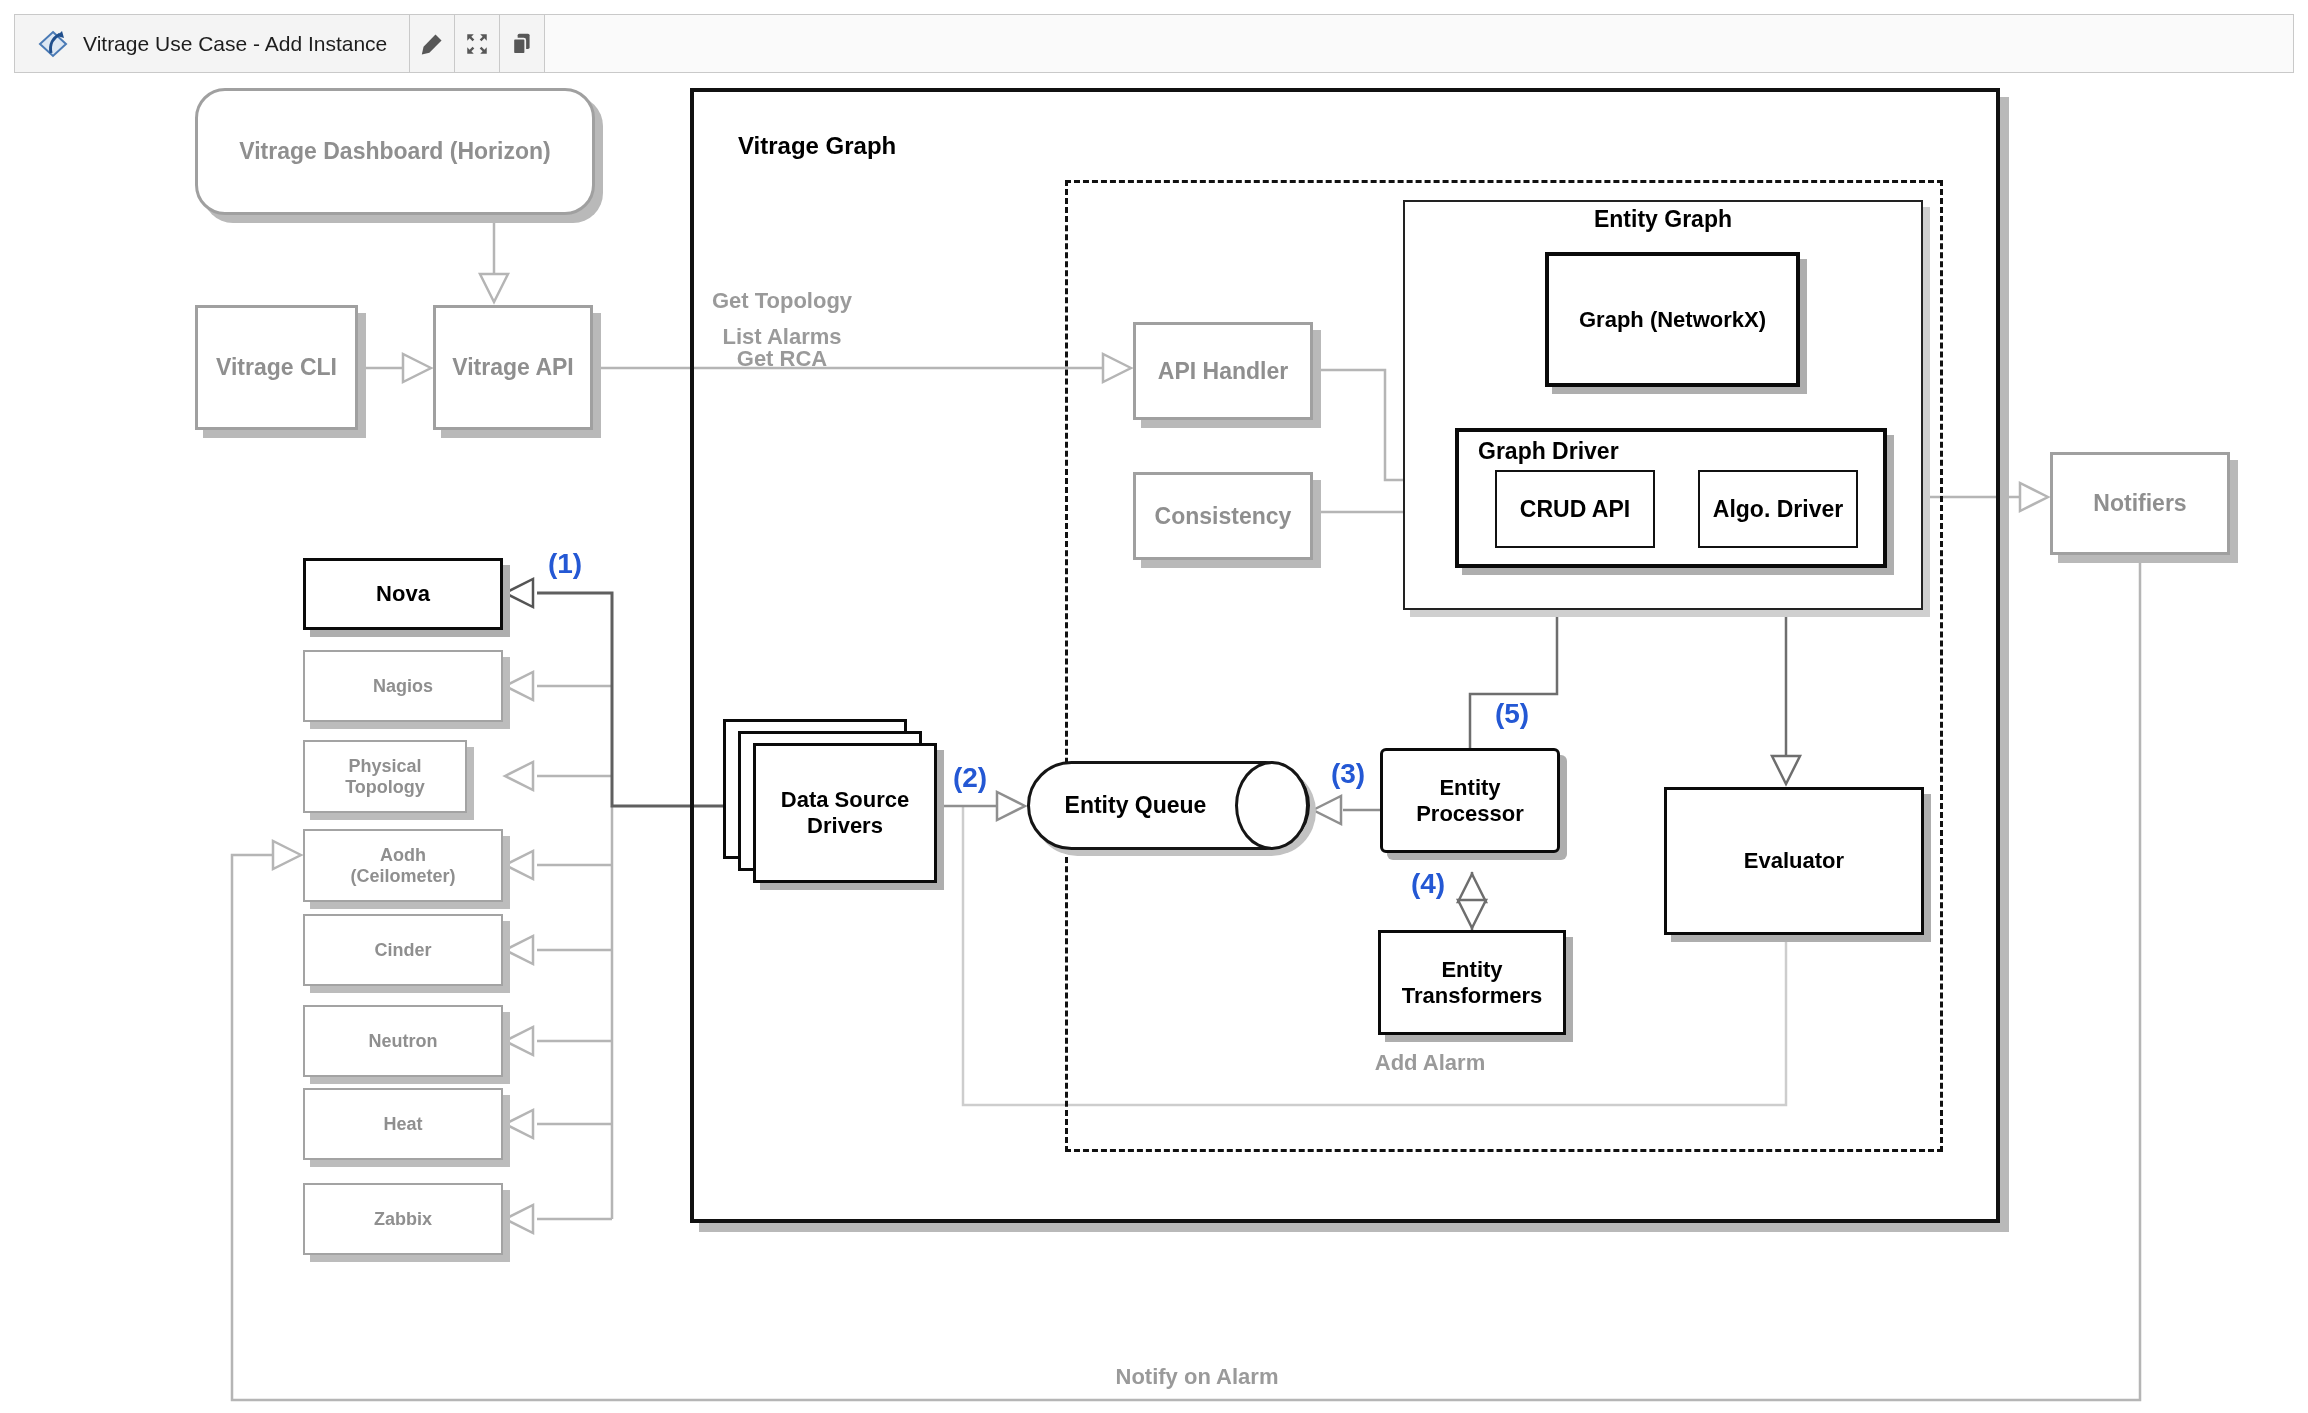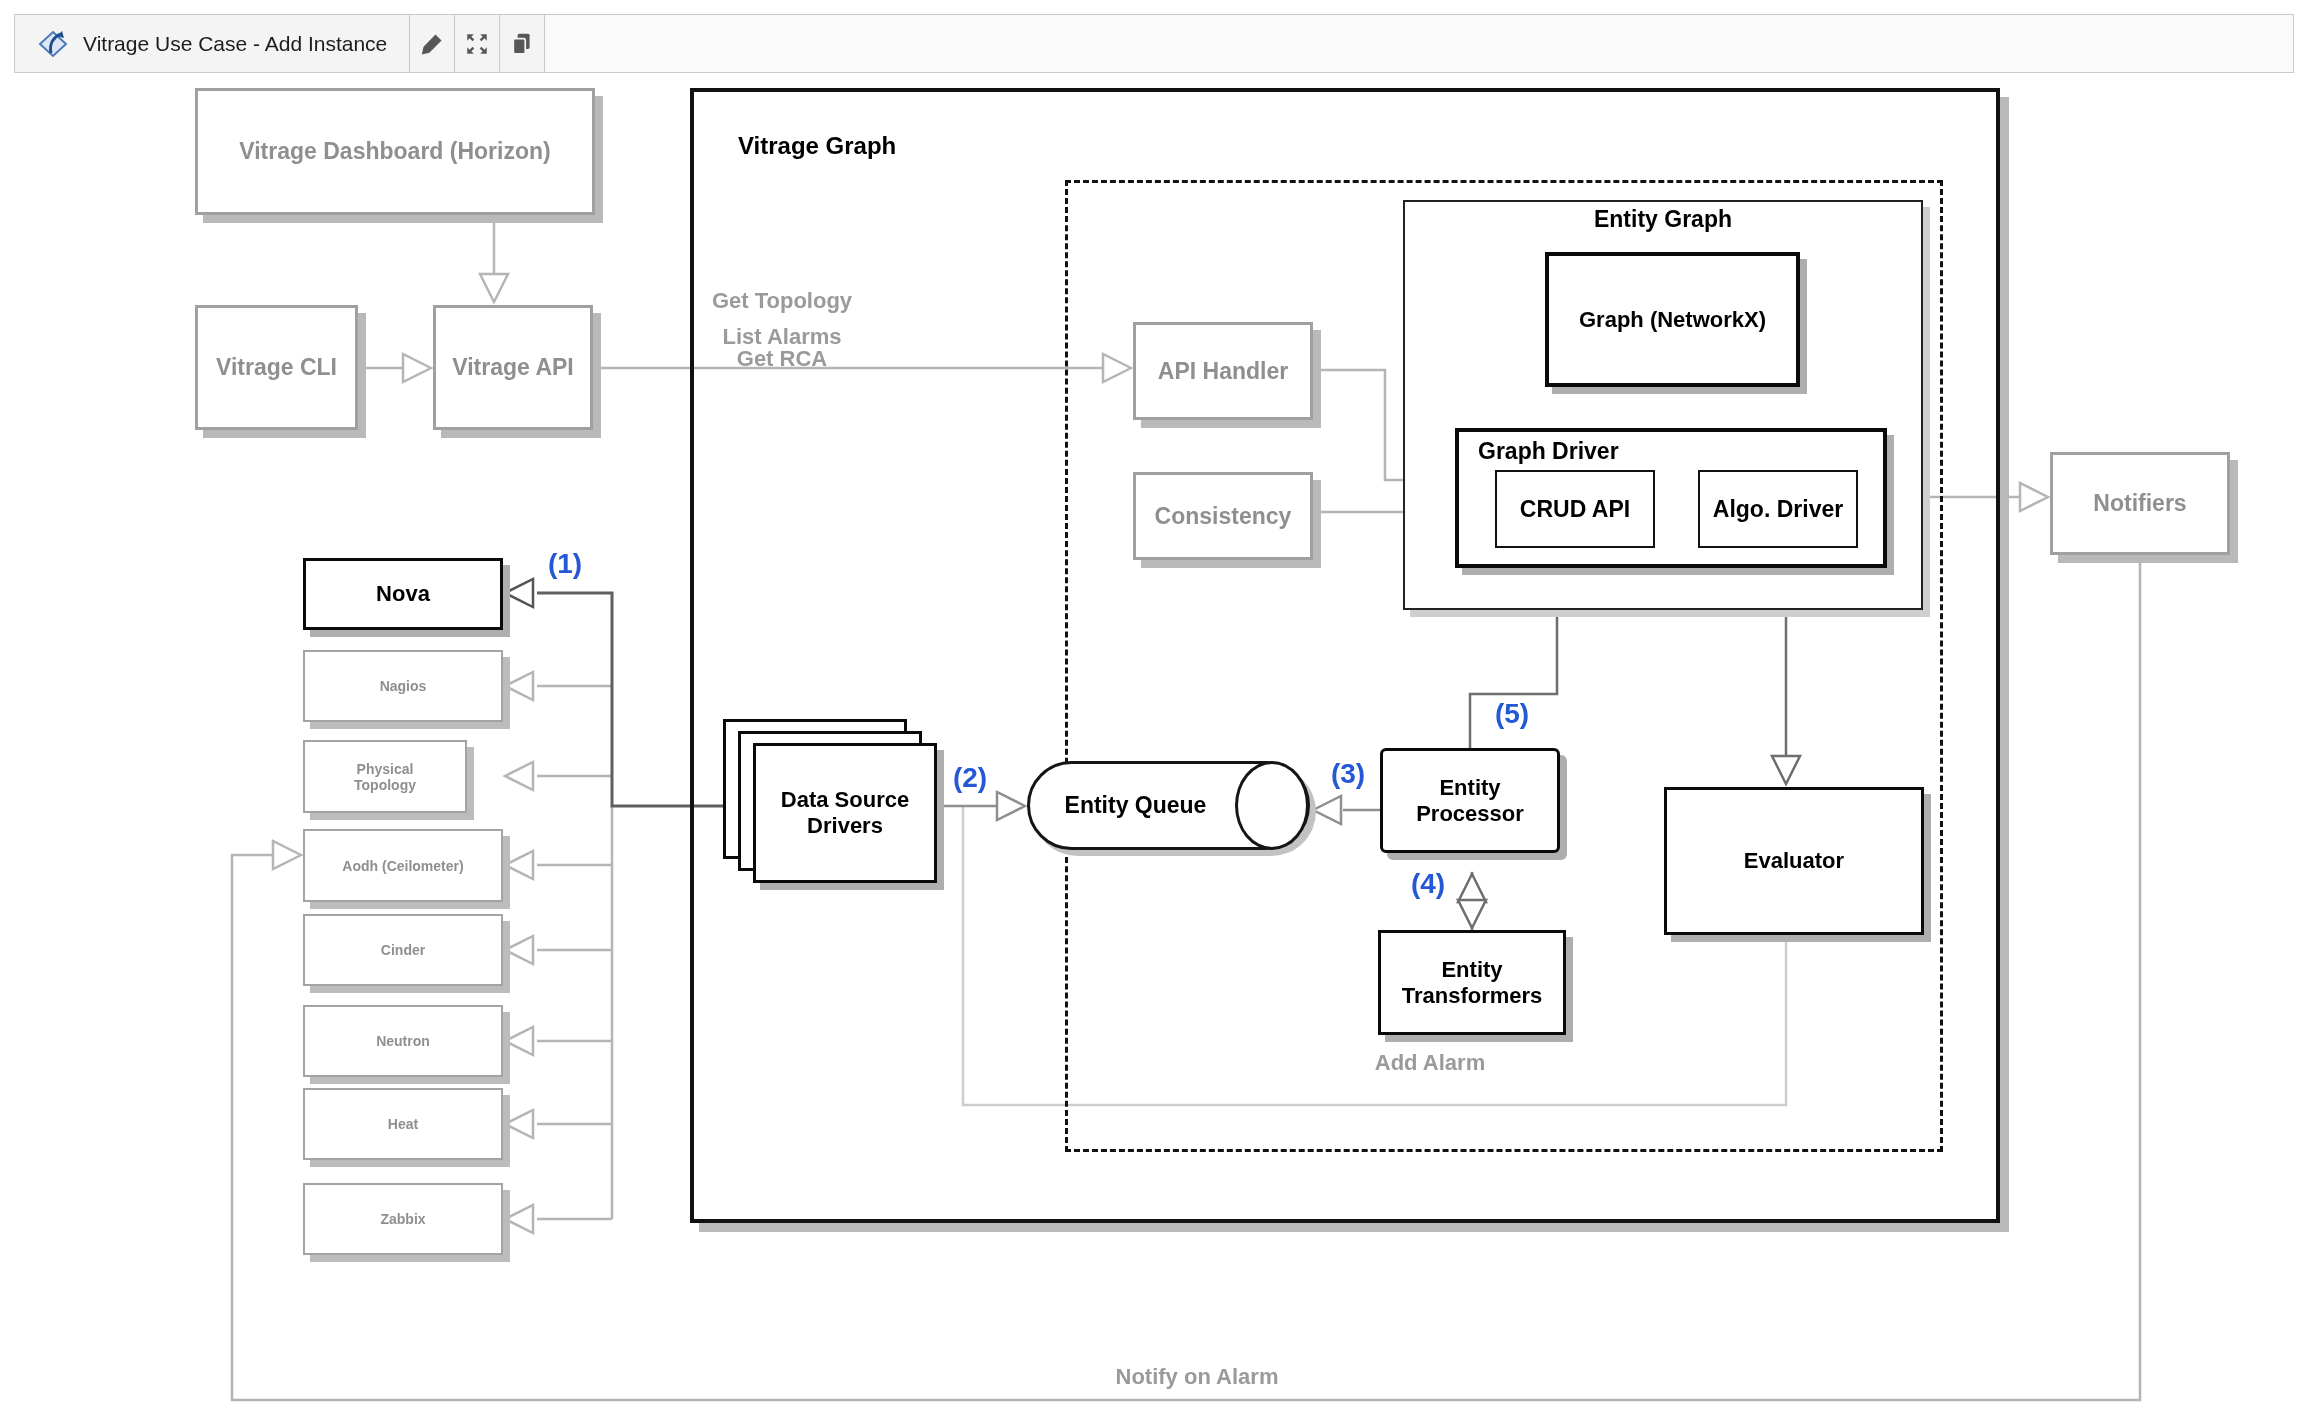--- a/index.html
+++ b/index.html
@@ -13,21 +13,21 @@
             border-right:1px solid #c9c9c9;}
   .tb-title span{font-size:21px;color:#1d1d1d;white-space:nowrap;}
   .tb-btn{width:44px;display:flex;align-items:center;justify-content:center;background:#f4f4f4;
           border-right:1px solid #c9c9c9;cursor:pointer;}
   .tb-fill{flex:1;background:#fafafa;}
 
   
   .box{position:absolute;background:#fff;display:flex;align-items:center;justify-content:center;
        text-align:center;font-weight:bold;box-sizing:border-box;z-index:3;}
   .gray{border:3px solid #a0a0a0;color:#8f8f8f;font-size:23px;box-shadow:8px 8px 0 0 #b9b9b9;}
-  .gray2{border:2px solid #a3a3a3;color:#8f8f8f;font-size:14px;box-shadow:7px 7px 0 0 #bcbcbc;padding:0 30px;}
+  .gray2{border:2px solid #a3a3a3;color:#8f8f8f;font-size:18px;box-shadow:7px 7px 0 0 #bcbcbc;padding:0 30px;}
   .blackbox{border:3px solid #0a0a0a;color:#000;font-size:22px;box-shadow:7px 7px 0 0 #aeaeae;}
   .thick{border-width:4px;}
   .container-box{position:absolute;box-sizing:border-box;z-index:2;background:transparent;}
   .lbl{position:absolute;font-weight:bold;z-index:4;}
   .step{position:absolute;font-weight:bold;font-size:28px;z-index:5;width:60px;text-align:center;}
   .flowlbl{color:#9a9a9a;font-size:22px;text-align:center;}
 
   
   .queue{position:absolute;left:1027px;top:761px;width:283px;height:89px;background:#fff;
          border:3px solid #151515;border-radius:46px;box-sizing:border-box;z-index:3;
@@ -158,21 +158,21 @@
   </svg>
 
   <div class="container-box" style="left:690px;top:88px;width:1310px;height:1135px;border:4px solid #111;box-shadow:9px 9px 0 0 #b9b9b9;"></div>
   <div class="lbl" style="left:738px;top:132px;font-size:24px;color:#000;">Vitrage Graph</div>
 
   <div class="container-box" style="left:1065px;top:180px;width:878px;height:972px;border:3px dashed #111;"></div>
 
   <div class="container-box" style="left:1403px;top:200px;width:520px;height:410px;border:2px solid #222;box-shadow:7px 7px 0 0 #cfcfcf;background:#fff;"></div>
   <div class="lbl" style="left:1403px;top:206px;width:520px;text-align:center;font-size:23px;color:#000;z-index:4;">Entity Graph</div>
 
-  <div class="box gray" style="left:195px;top:88px;width:400px;height:127px;">
+  <div class="box gray" style="left:195px;top:88px;width:400px;height:127px;border-radius:30px;">
     <span>Vitrage Dashboard (Horizon)</span>
   </div>
   <div class="box gray" style="left:195px;top:305px;width:163px;height:125px;">
     <span>Vitrage CLI</span>
   </div>
   <div class="box gray" style="left:433px;top:305px;width:160px;height:125px;">
     <span>Vitrage API</span>
   </div>
   <div class="box gray" style="left:1133px;top:322px;width:180px;height:98px;">
     <span>API Handler</span>

